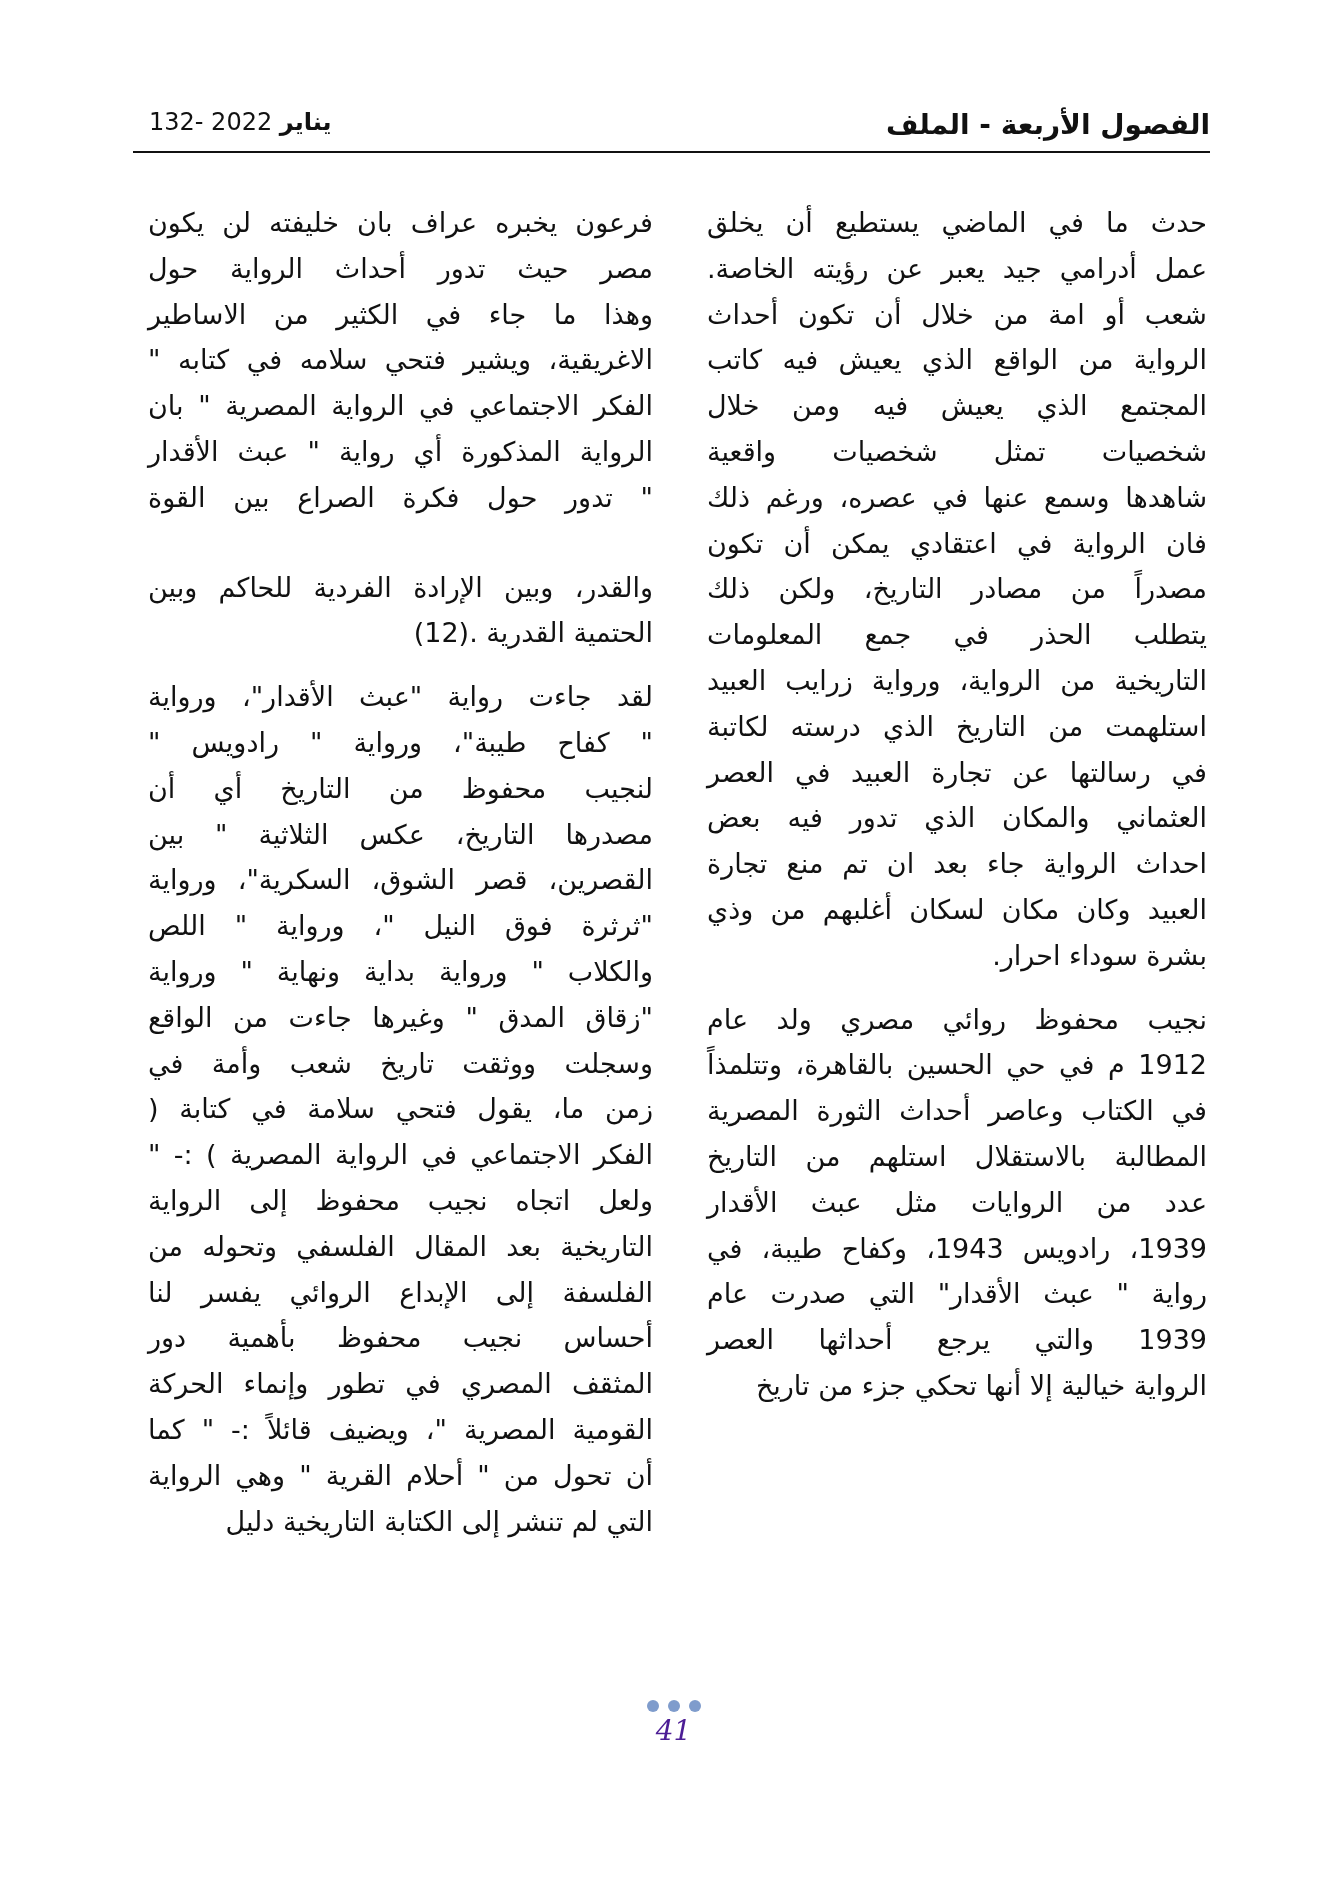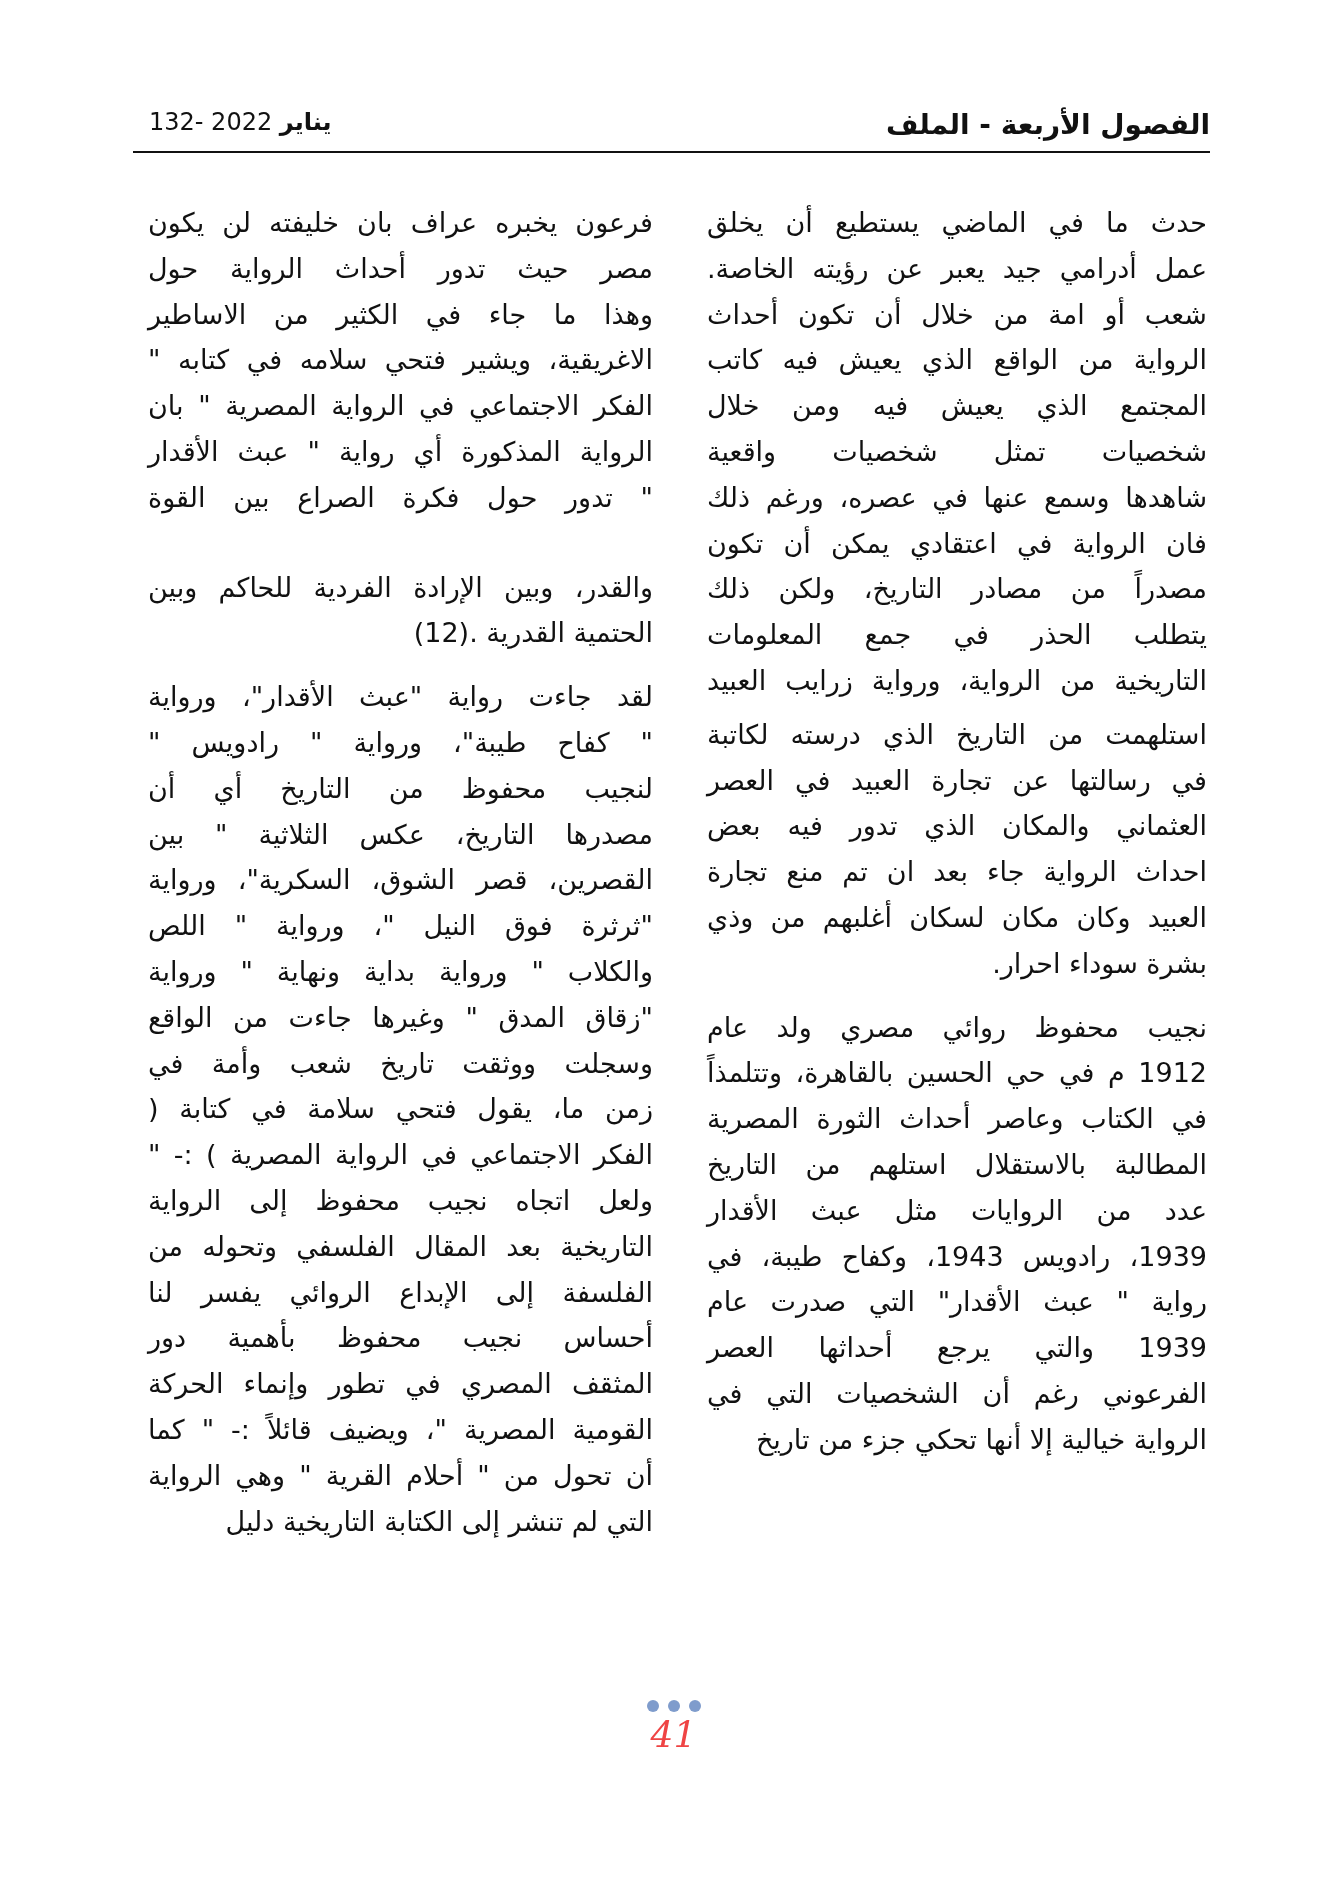--- a/index.html
+++ b/index.html
@@ -17,22 +17,22 @@
             font-size: 27px; line-height: 45.8px; font-family: "DejaVu Sans", sans-serif; }
   .col-right { left: 707px; width: 500px; }
   .col-left { left: 148px; width: 505px; }
   .column .line { display: block; text-align: justify; text-align-last: justify; white-space: nowrap; }
   .column .line.last { text-align-last: right; }
   .para-gap { height: 18px; }
 
   .footer { position: absolute; left: 0; width: 1339px; top: 1700px; text-align: center; }
   .dots { display: flex; justify-content: center; gap: 9px; margin-left: 8px; }
   .dot { width: 12px; height: 12px; border-radius: 50%; background: #7f9ccc; }
-  .page-num { font-family: "DejaVu Serif", serif; font-style: italic; font-size: 36px;
-              margin-top: 2px; margin-left: 8px; color: #ef4444; }
+  .page-num { font-family: "DejaVu Serif", serif; font-style: italic; font-size: 28px;
+              margin-top: 2px; margin-left: 8px; color: #4c1d95; }
 </style>
 </head>
 <body>
 
 <div class="header">
   <div class="header-right">الفصول الأربعة - الملف</div>
   <div class="header-left">
     <span>132-</span>
     <span class="month">يناير</span>
     <span>2022</span>
@@ -46,38 +46,37 @@
       <span class="line" style="white-space: nowrap;">عمل أدرامي جيد يعبر عن رؤيته الخاصة.</span>
       <span class="line" style="white-space: nowrap;">شعب أو امة من خلال أن تكون أحداث</span>
       <span class="line" style="white-space: nowrap;">الرواية من الواقع الذي يعيش فيه كاتب</span>
       <span class="line" style="white-space: nowrap;">المجتمع الذي يعيش فيه ومن خلال</span>
       <span class="line" style="white-space: nowrap;">شخصيات تمثل شخصيات واقعية</span>
       <span class="line" style="white-space: nowrap;">شاهدها وسمع عنها في عصره، ورغم ذلك</span>
       <span class="line" style="white-space: nowrap;">فان الرواية في اعتقادي يمكن أن تكون</span>
       <span class="line" style="white-space: nowrap;">مصدراً من مصادر التاريخ، ولكن ذلك</span>
       <span class="line" style="white-space: nowrap;">يتطلب الحذر في جمع المعلومات</span>
       <span class="line" style="white-space: nowrap;">التاريخية من الرواية، ورواية زرايب العبيد</span>
-      <span class="line" style="white-space: nowrap; margin-top: 8px;">استلهمت من التاريخ الذي درسته لكاتبة</span>
+      <span class="line" style="white-space: nowrap;">استلهمت من التاريخ الذي درسته لكاتبة</span>
       <span class="line" style="white-space: nowrap;">في رسالتها عن تجارة العبيد في العصر</span>
       <span class="line" style="white-space: nowrap;">العثماني والمكان الذي تدور فيه بعض</span>
       <span class="line" style="white-space: nowrap;">احداث الرواية جاء بعد ان تم منع تجارة</span>
       <span class="line" style="white-space: nowrap;">العبيد وكان مكان لسكان أغلبهم من وذي</span>
       <span class="line last" style="white-space: nowrap;">بشرة سوداء احرار.</span>
     </div>
   <div class="para-gap"></div>
   <div id="rp1">
       <span class="line" style="white-space: nowrap;"> نجيب محفوظ روائي مصري ولد عام</span>
       <span class="line" style="white-space: nowrap;">1912 م في حي الحسين بالقاهرة، وتتلمذاً</span>
       <span class="line" style="white-space: nowrap;">في الكتاب وعاصر أحداث الثورة المصرية</span>
       <span class="line" style="white-space: nowrap;">المطالبة بالاستقلال استلهم من التاريخ</span>
       <span class="line" style="white-space: nowrap;">عدد من الروايات مثل عبث الأقدار</span>
       <span class="line" style="white-space: nowrap;">1939، رادويس 1943، وكفاح طيبة، في</span>
       <span class="line" style="white-space: nowrap;">رواية " عبث الأقدار" التي صدرت عام</span>
       <span class="line" style="white-space: nowrap;">1939 والتي يرجع أحداثها العصر</span>
-      <span class="line" style="white-space: nowrap;">الفرعوني رغم أن الشخصيات التي في</span>
       <span class="line last" style="white-space: nowrap;">الرواية خيالية إلا أنها تحكي جزء من تاريخ</span>
     </div>
 </div>
 
 <div class="column col-left">
   <div id="lp0">
       <span class="line" style="white-space: nowrap;">فرعون يخبره عراف بان خليفته لن يكون</span>
       <span class="line" style="white-space: nowrap;">مصر حيث تدور أحداث الرواية حول</span>
       <span class="line" style="white-space: nowrap;">وهذا ما جاء في الكثير من الاساطير</span>
       <span class="line" style="white-space: nowrap;">الاغريقية، ويشير فتحي سلامه في كتابه "</span>

